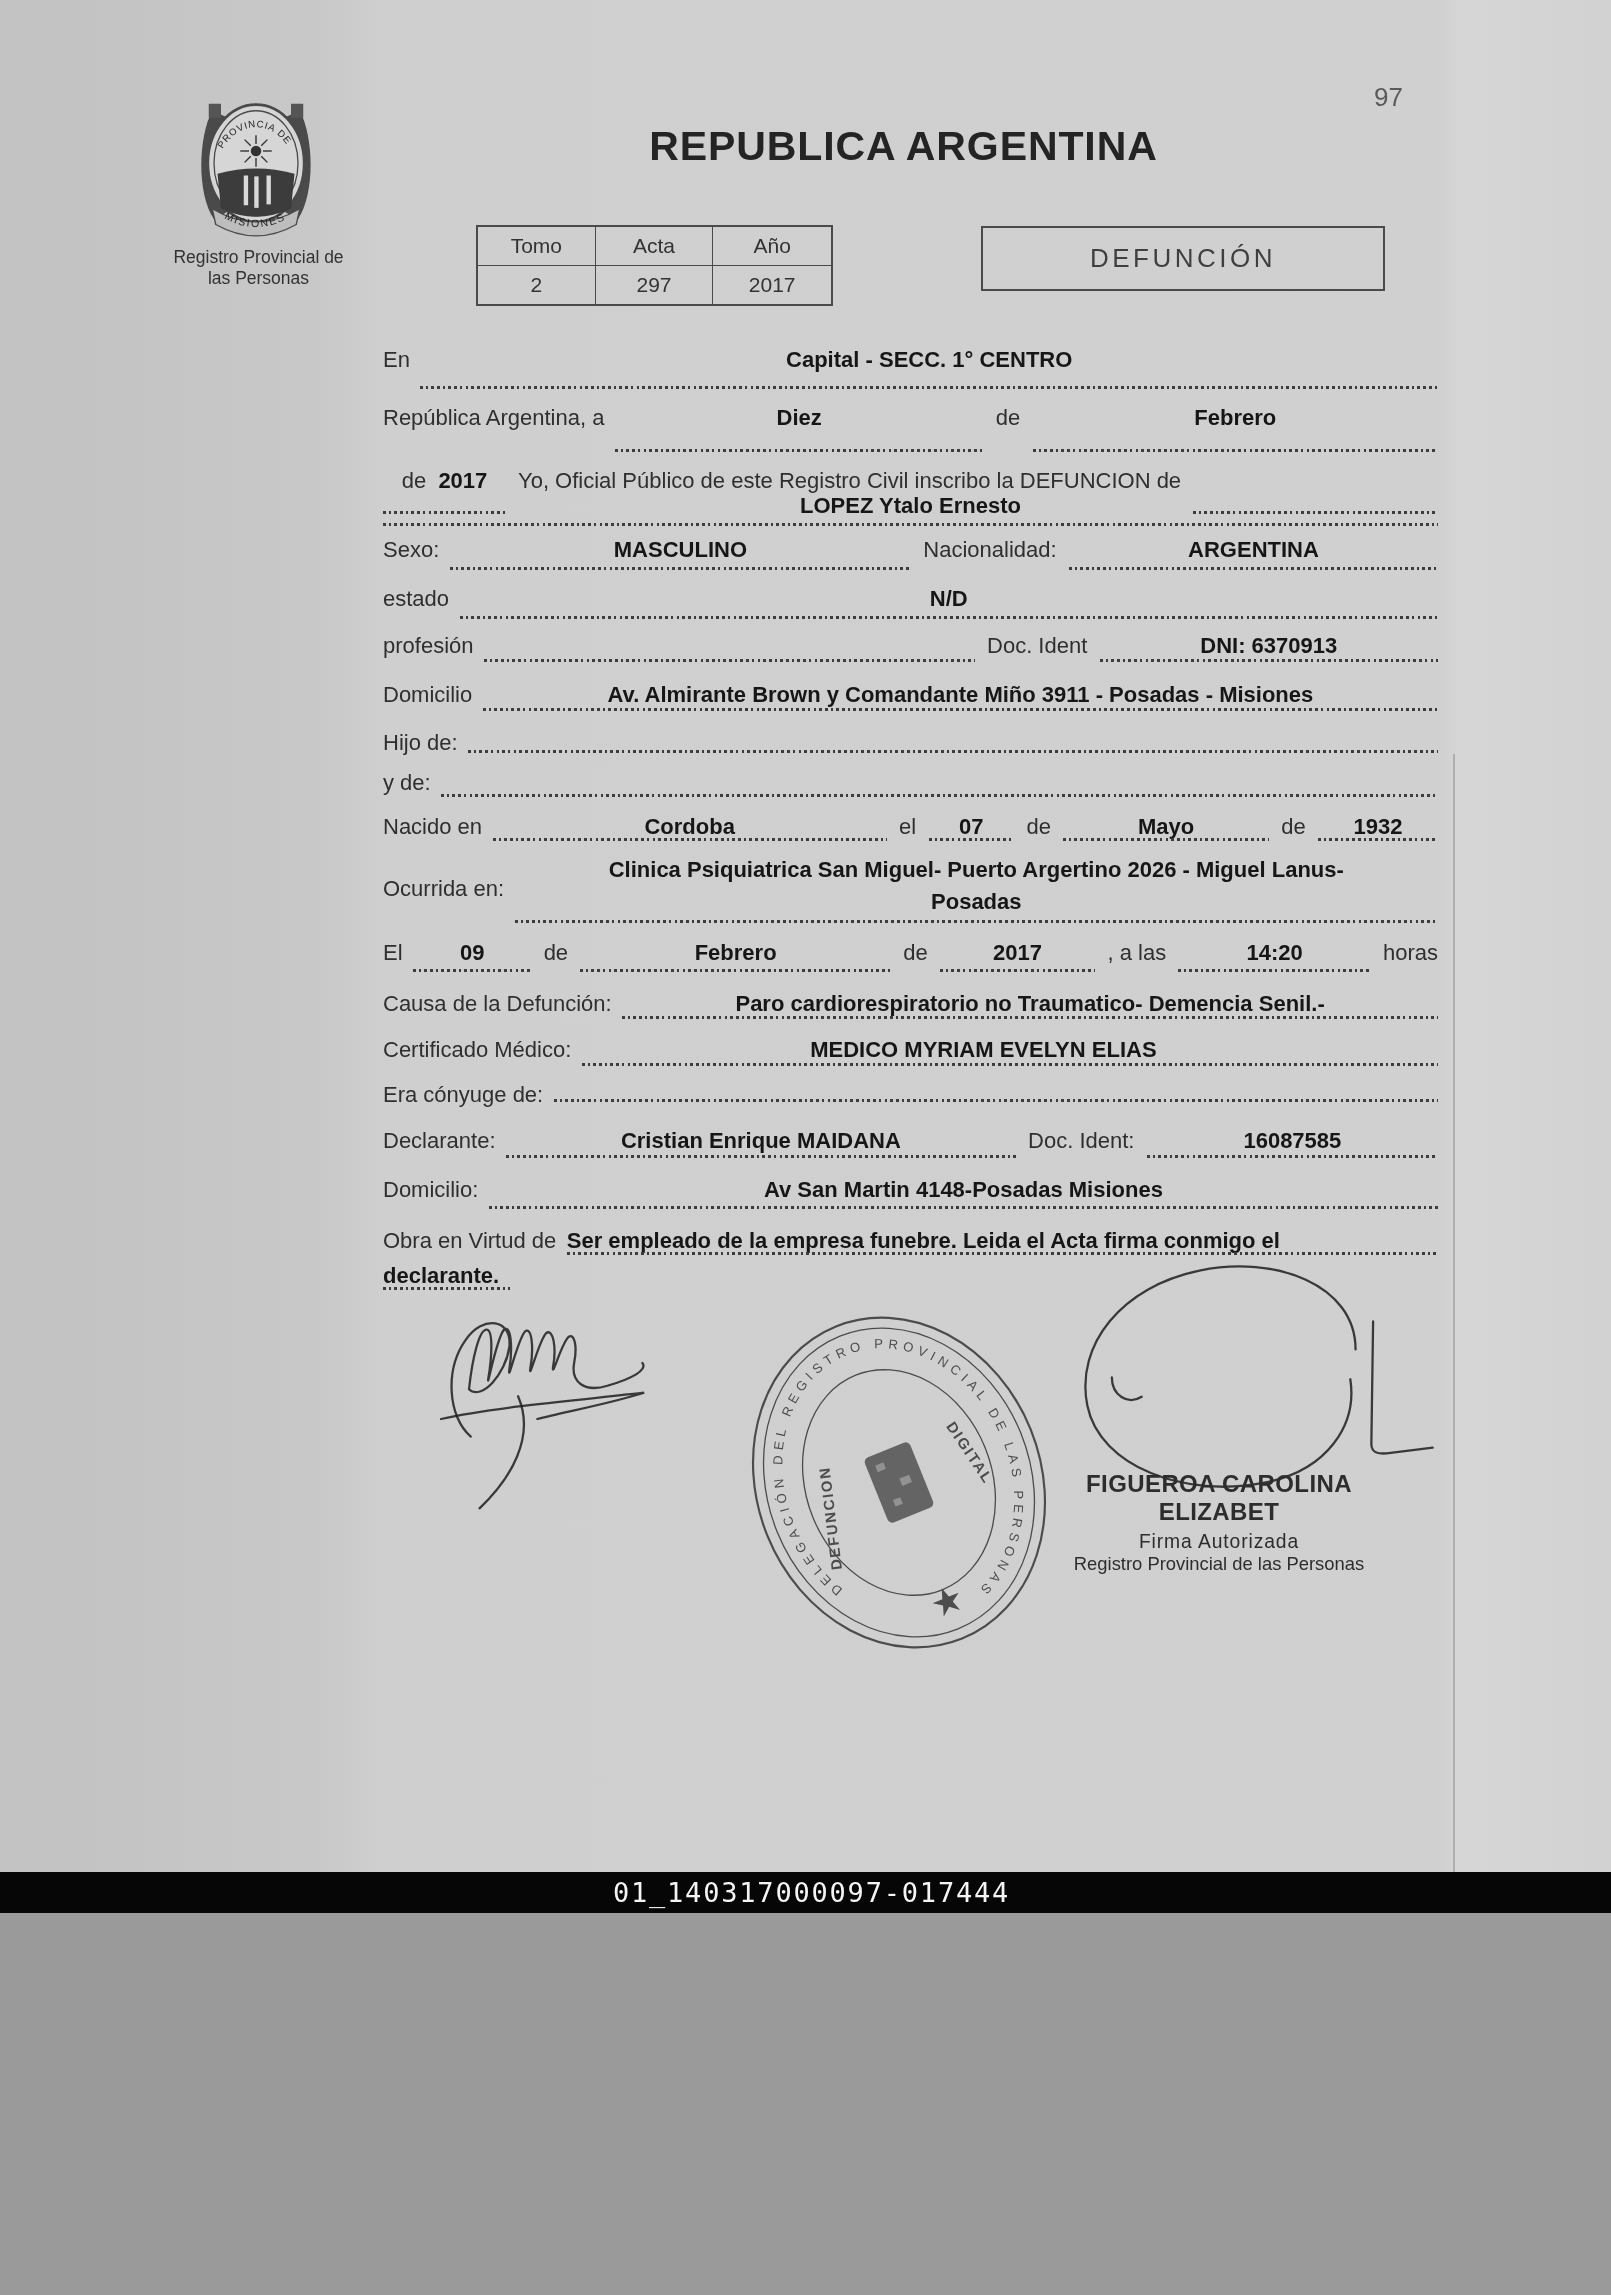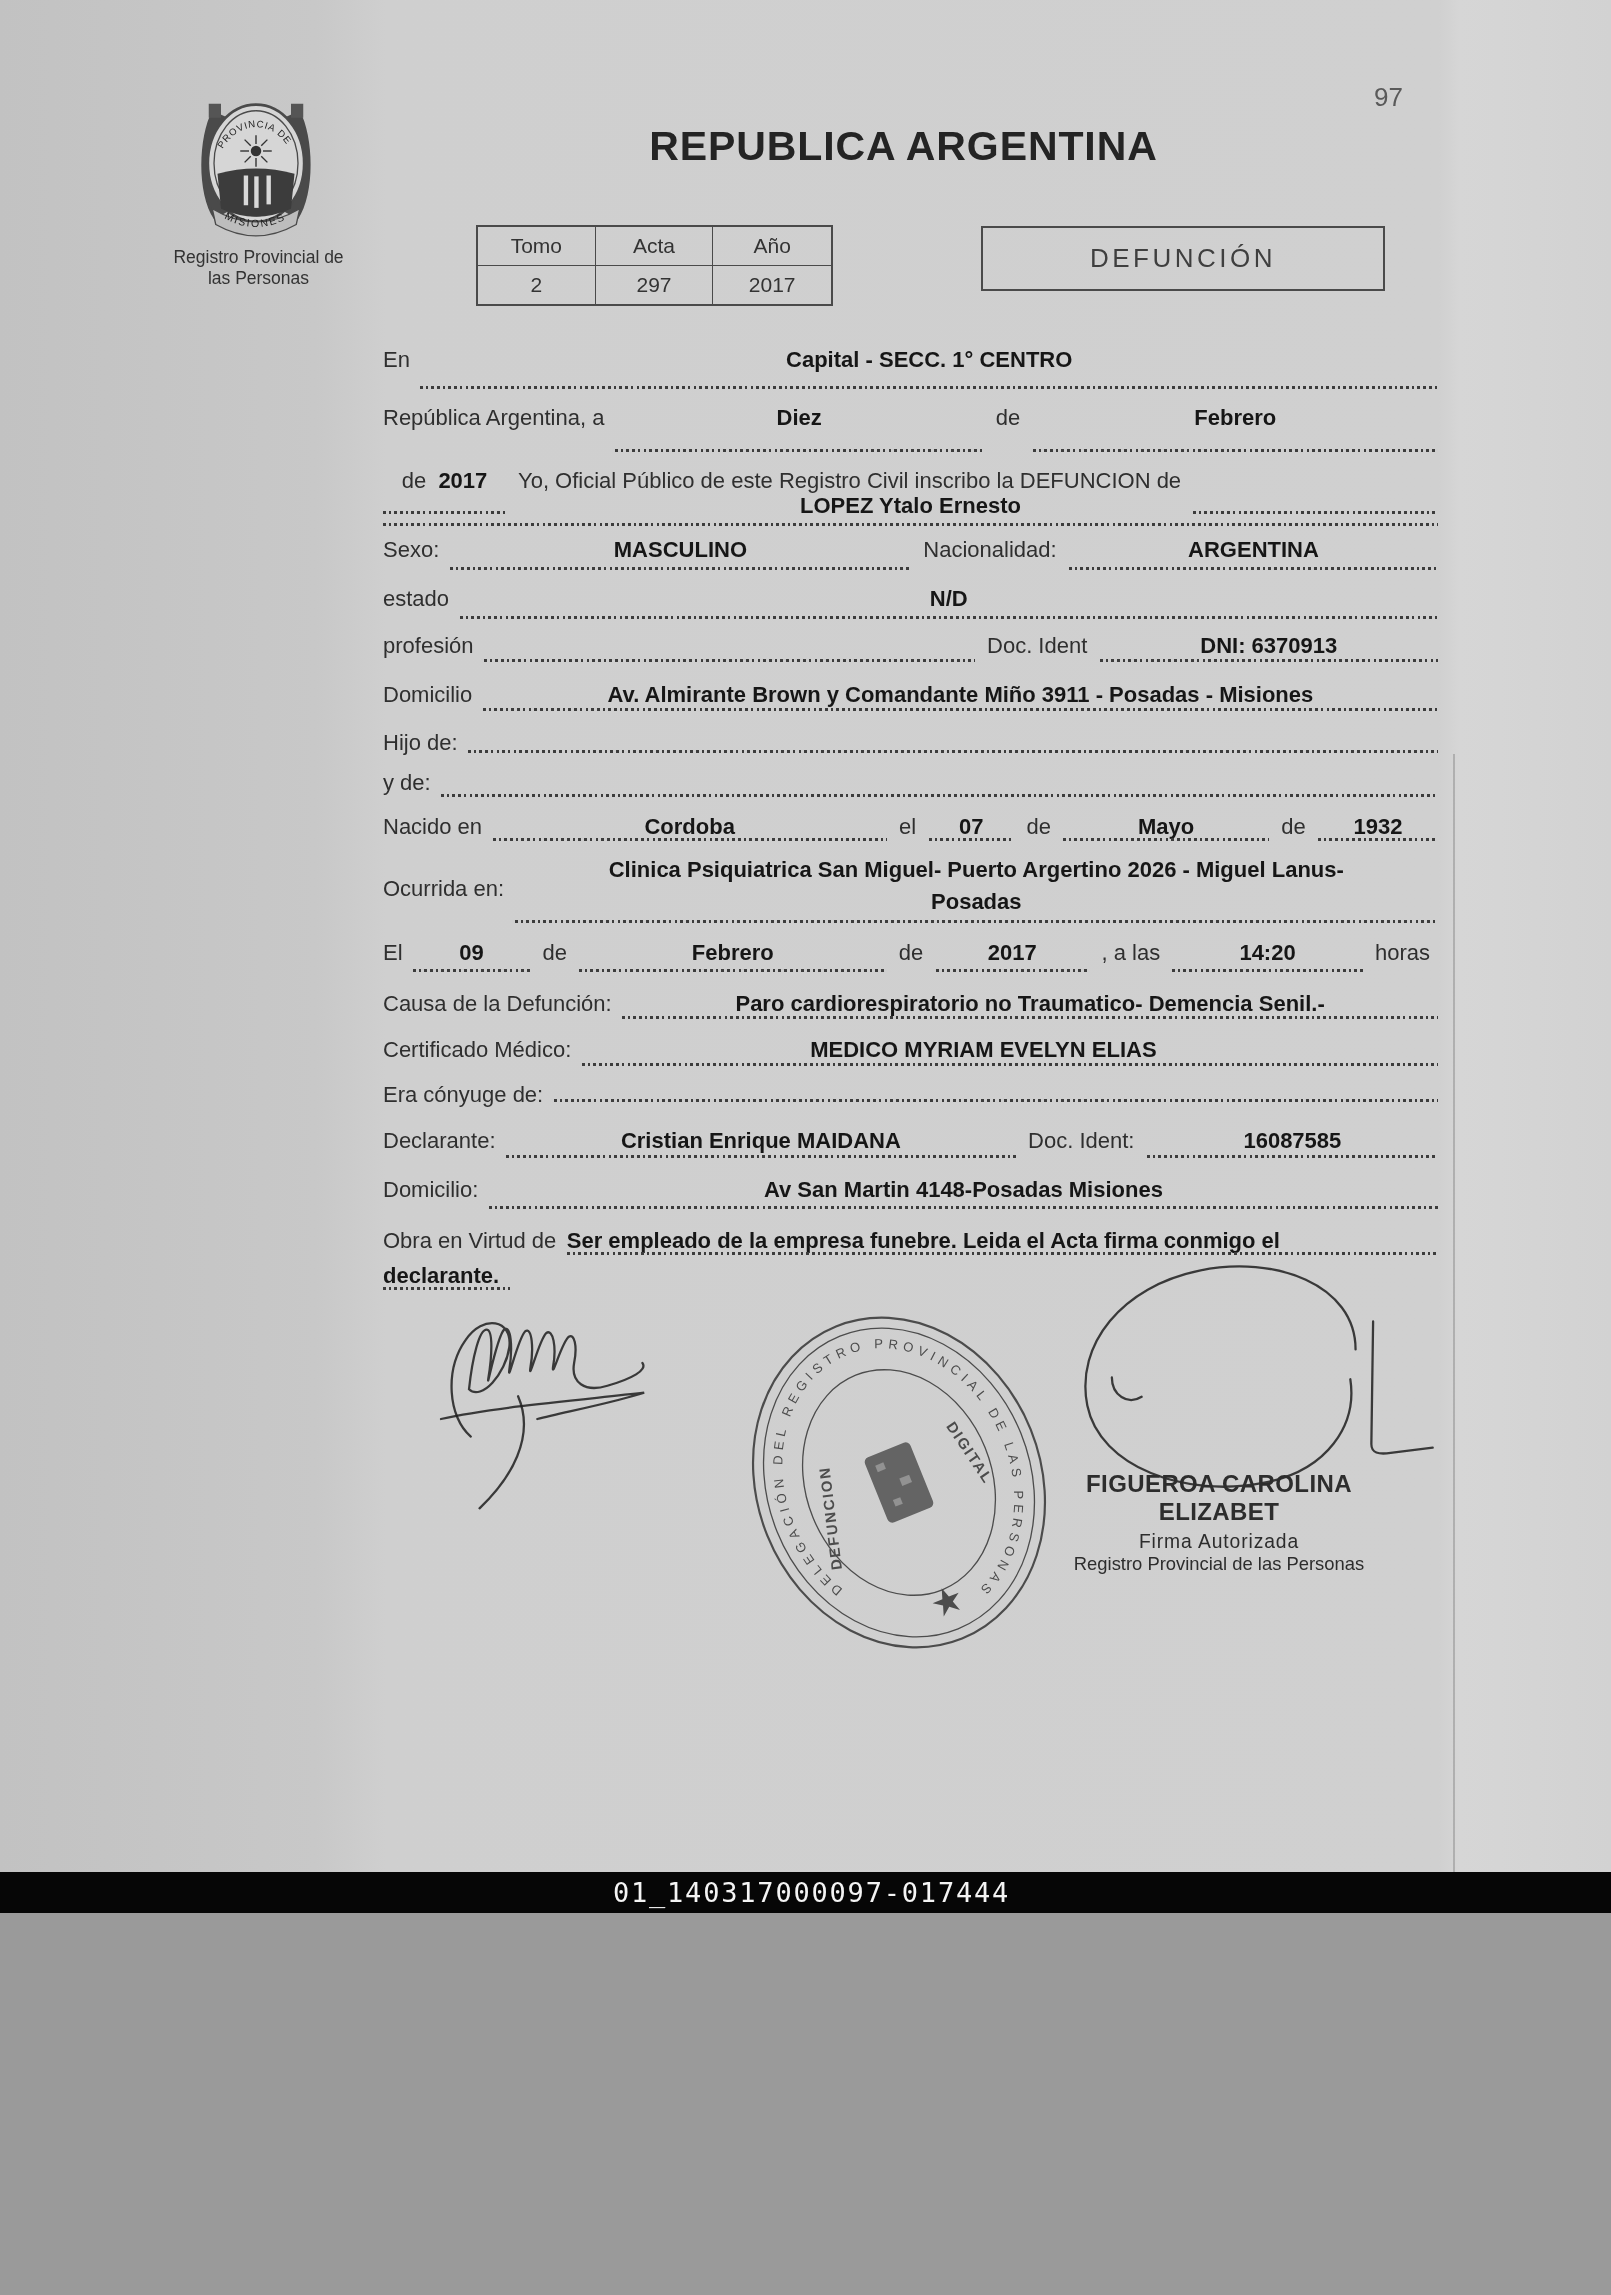--- a/index.html
+++ b/index.html
@@ -194,21 +194,21 @@
 
   <div class="row" style="top:940px;height:32px">
     <span class="lbl">El</span>
     <span class="seg" style="flex:0.8"><span class="val">09</span></span>
     <span class="word">de</span>
     <span class="seg" style="flex:2.1"><span class="val">Febrero</span></span>
     <span class="word">de</span>
     <span class="seg" style="flex:1.05"><span class="val">2017</span></span>
     <span class="word">, a las</span>
     <span class="seg" style="flex:1.3"><span class="val">14:20</span></span>
-    <span class="word" style="margin-right:8px">horas</span>
+    <span class="word" style="margin-right:0">horas</span>
   </div>
 
   <div class="row" style="top:991px;height:28px">
     <span class="lbl">Causa de la Defunción:</span>
     <span class="seg" style="flex:1"><span class="val">Paro cardiorespiratorio no Traumatico- Demencia Senil.-</span></span>
   </div>
 
   <div class="row" style="top:1037px;height:29px">
     <span class="lbl">Certificado Médico:</span>
     <span class="seg" style="flex:1;padding-right:53px"><span class="val">MEDICO MYRIAM EVELYN ELIAS</span></span>

